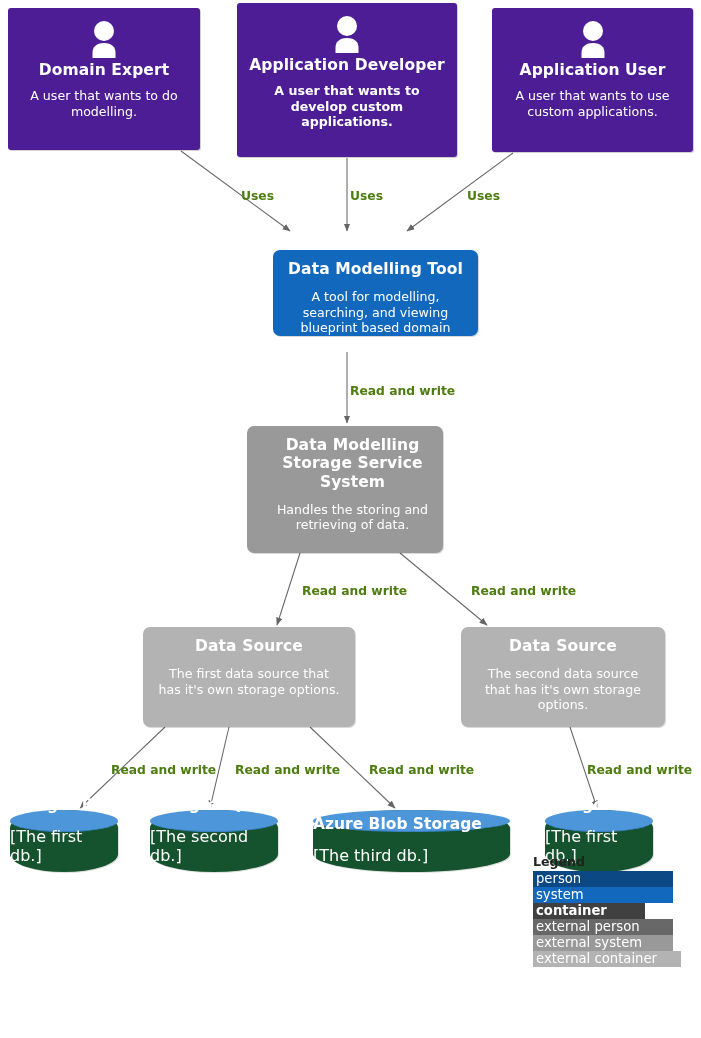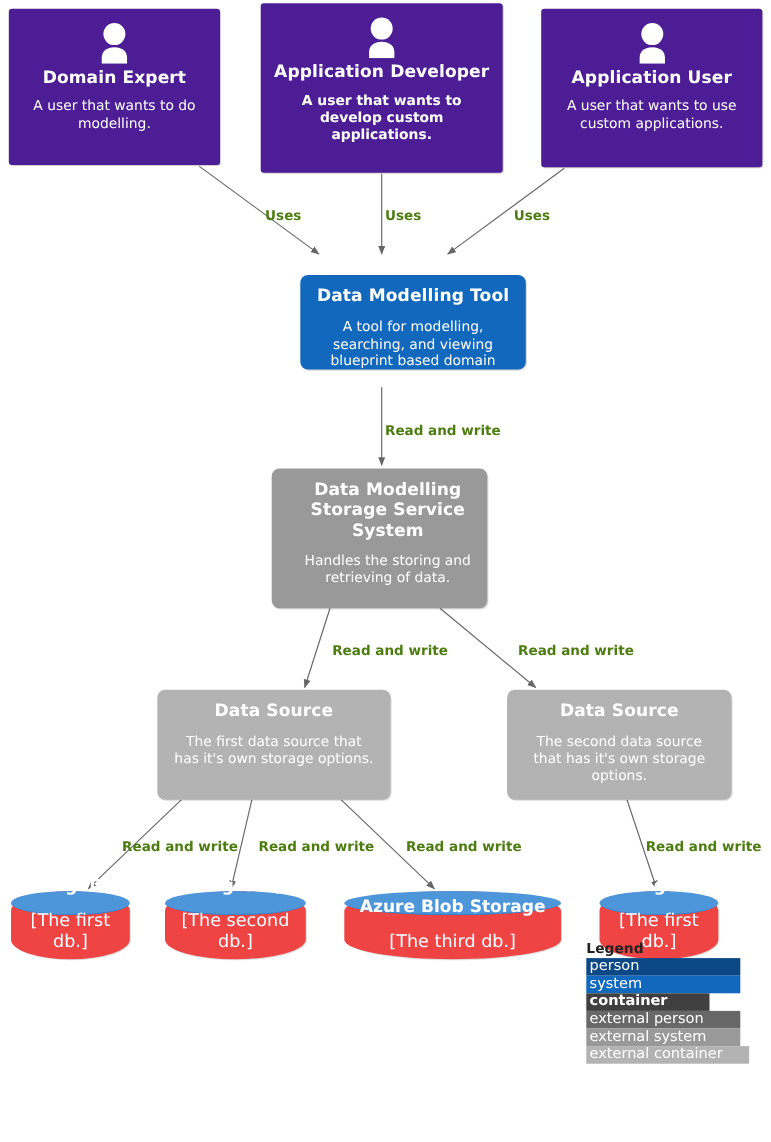--- a/index.html
+++ b/index.html
@@ -39,22 +39,22 @@
   .sysbox{border-radius:7px;box-shadow:1px 1px 0 rgba(0,0,0,0.15);padding:10px 10px;}
   .sysbox .title{font-size:15.5px;}
   .sysbox .desc{font-size:12.6px;margin-top:11px;}
 
   .c-container{background:#1168BD;}
   .c-extsystem{background:#999999;padding-left:25px;}
   .c-extcontainer{background:#B3B3B3;}
 
   
   .db{
-    position:absolute;box-sizing:border-box;color:#fff;text-align:center;
-    background:#ef4444;
+    position:absolute;box-sizing:border-box;color:#fff;text-align:left;
+    background:#14532d;
     border-radius:50% / 18px;
     box-shadow:1px 1px 0 rgba(0,0,0,0.13);
   }
   .db .dbtop{
     position:absolute;left:0;right:0;top:0;height:22px;
     border-radius:50%;
     background:#4E96DA;
     border-bottom:1px solid #3b81c6;
     box-sizing:border-box;
   }

